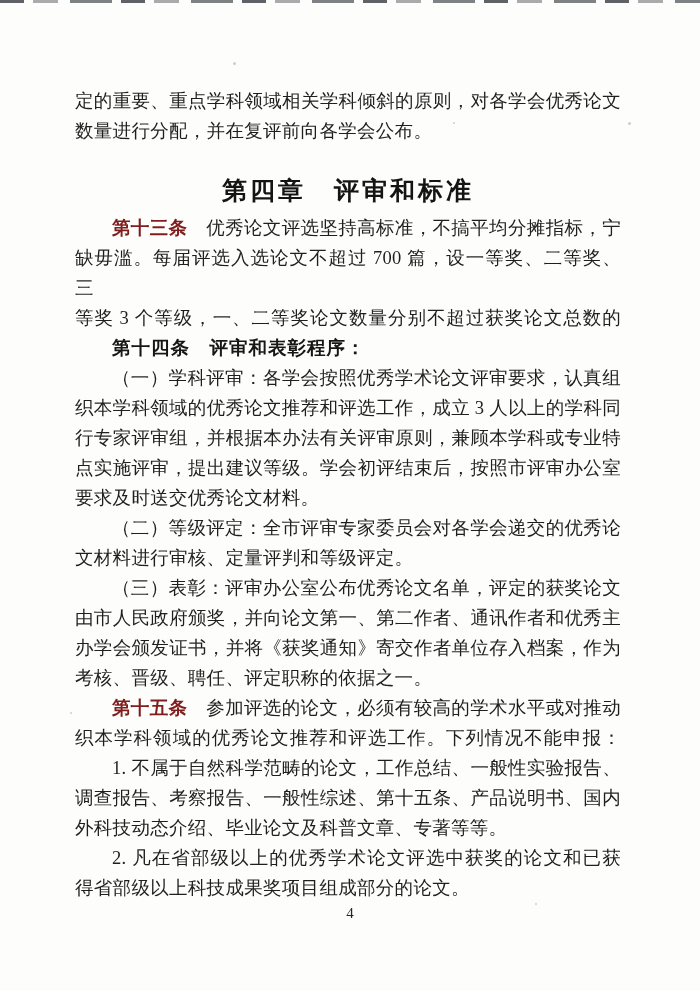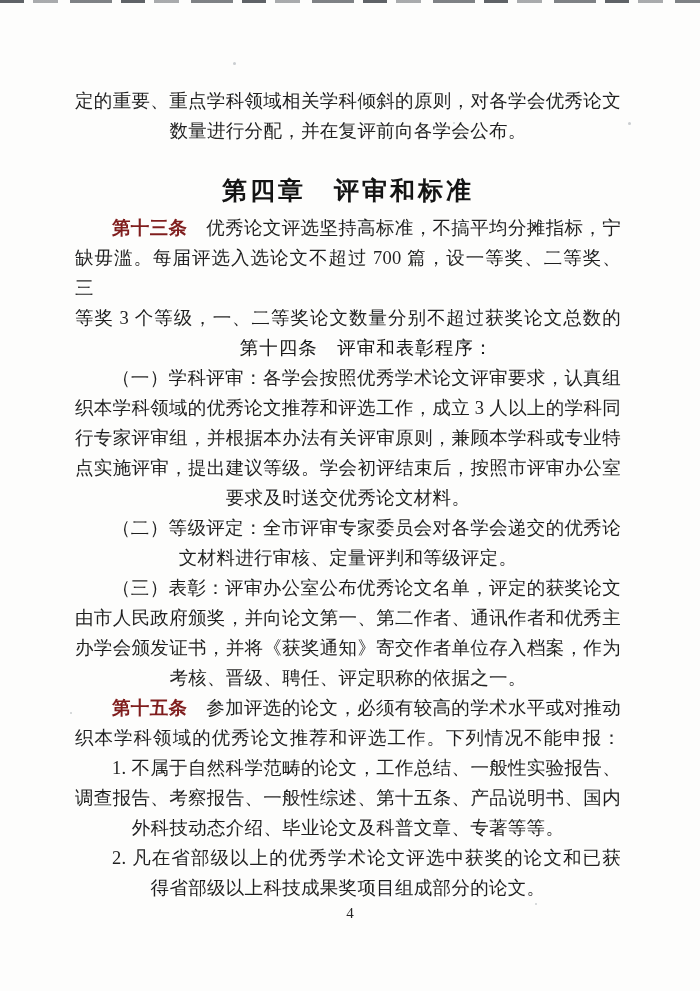--- a/index.html
+++ b/index.html
@@ -33,21 +33,21 @@
   .content {
     position: absolute;
     left: 75px;
     top: 86px;
     width: 546px;
     font-size: 18.5px;
     line-height: 30px;
     letter-spacing: 0.3px;
   }
 
-  .ln { text-align: center; white-space: nowrap; }
+  .ln { text-align: left; white-space: nowrap; }
   .ln.j { white-space: normal; text-align: justify; text-align-last: justify; }
   .ind { text-indent: 2em; }
 
   .chapter {
     font-family: "Liberation Sans", "DejaVu Sans", sans-serif;
     font-weight: bold;
     font-size: 25px;
     line-height: 36px;
     text-align: center;
     letter-spacing: 3px;
@@ -56,21 +56,21 @@
   }
 
   .lbl {
     font-family: "Liberation Sans", "DejaVu Sans", sans-serif;
     font-weight: bold;
     color: #7f1d1d;
   }
 
   .boldline {
     font-family: "Liberation Sans", "DejaVu Sans", sans-serif;
-    font-weight: normal;
+    font-weight: bold;
     color: #161616;
     letter-spacing: 1px;
   }
 
   .pagenum {
     position: absolute;
     top: 905px; left: 0;
     width: 700px;
     text-align: center;
     font-size: 15px;

